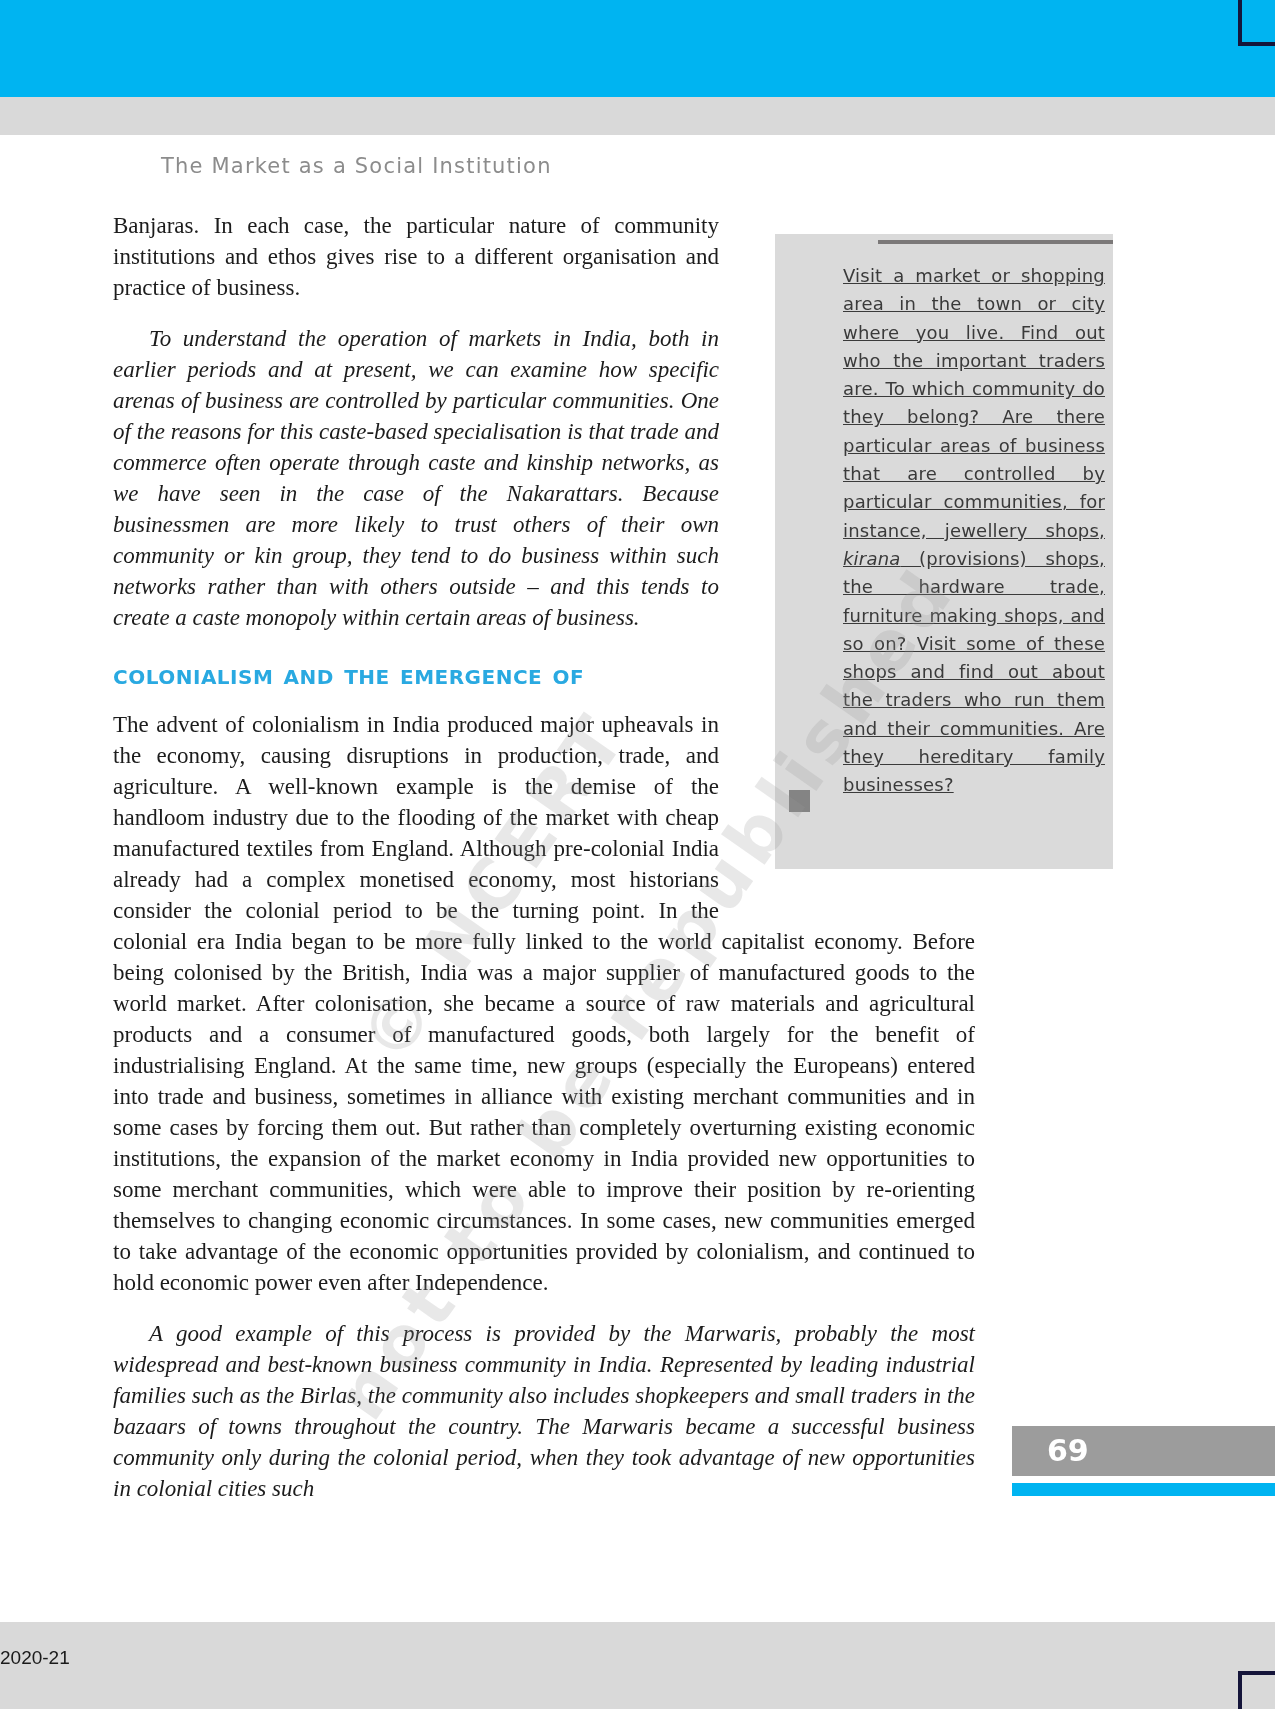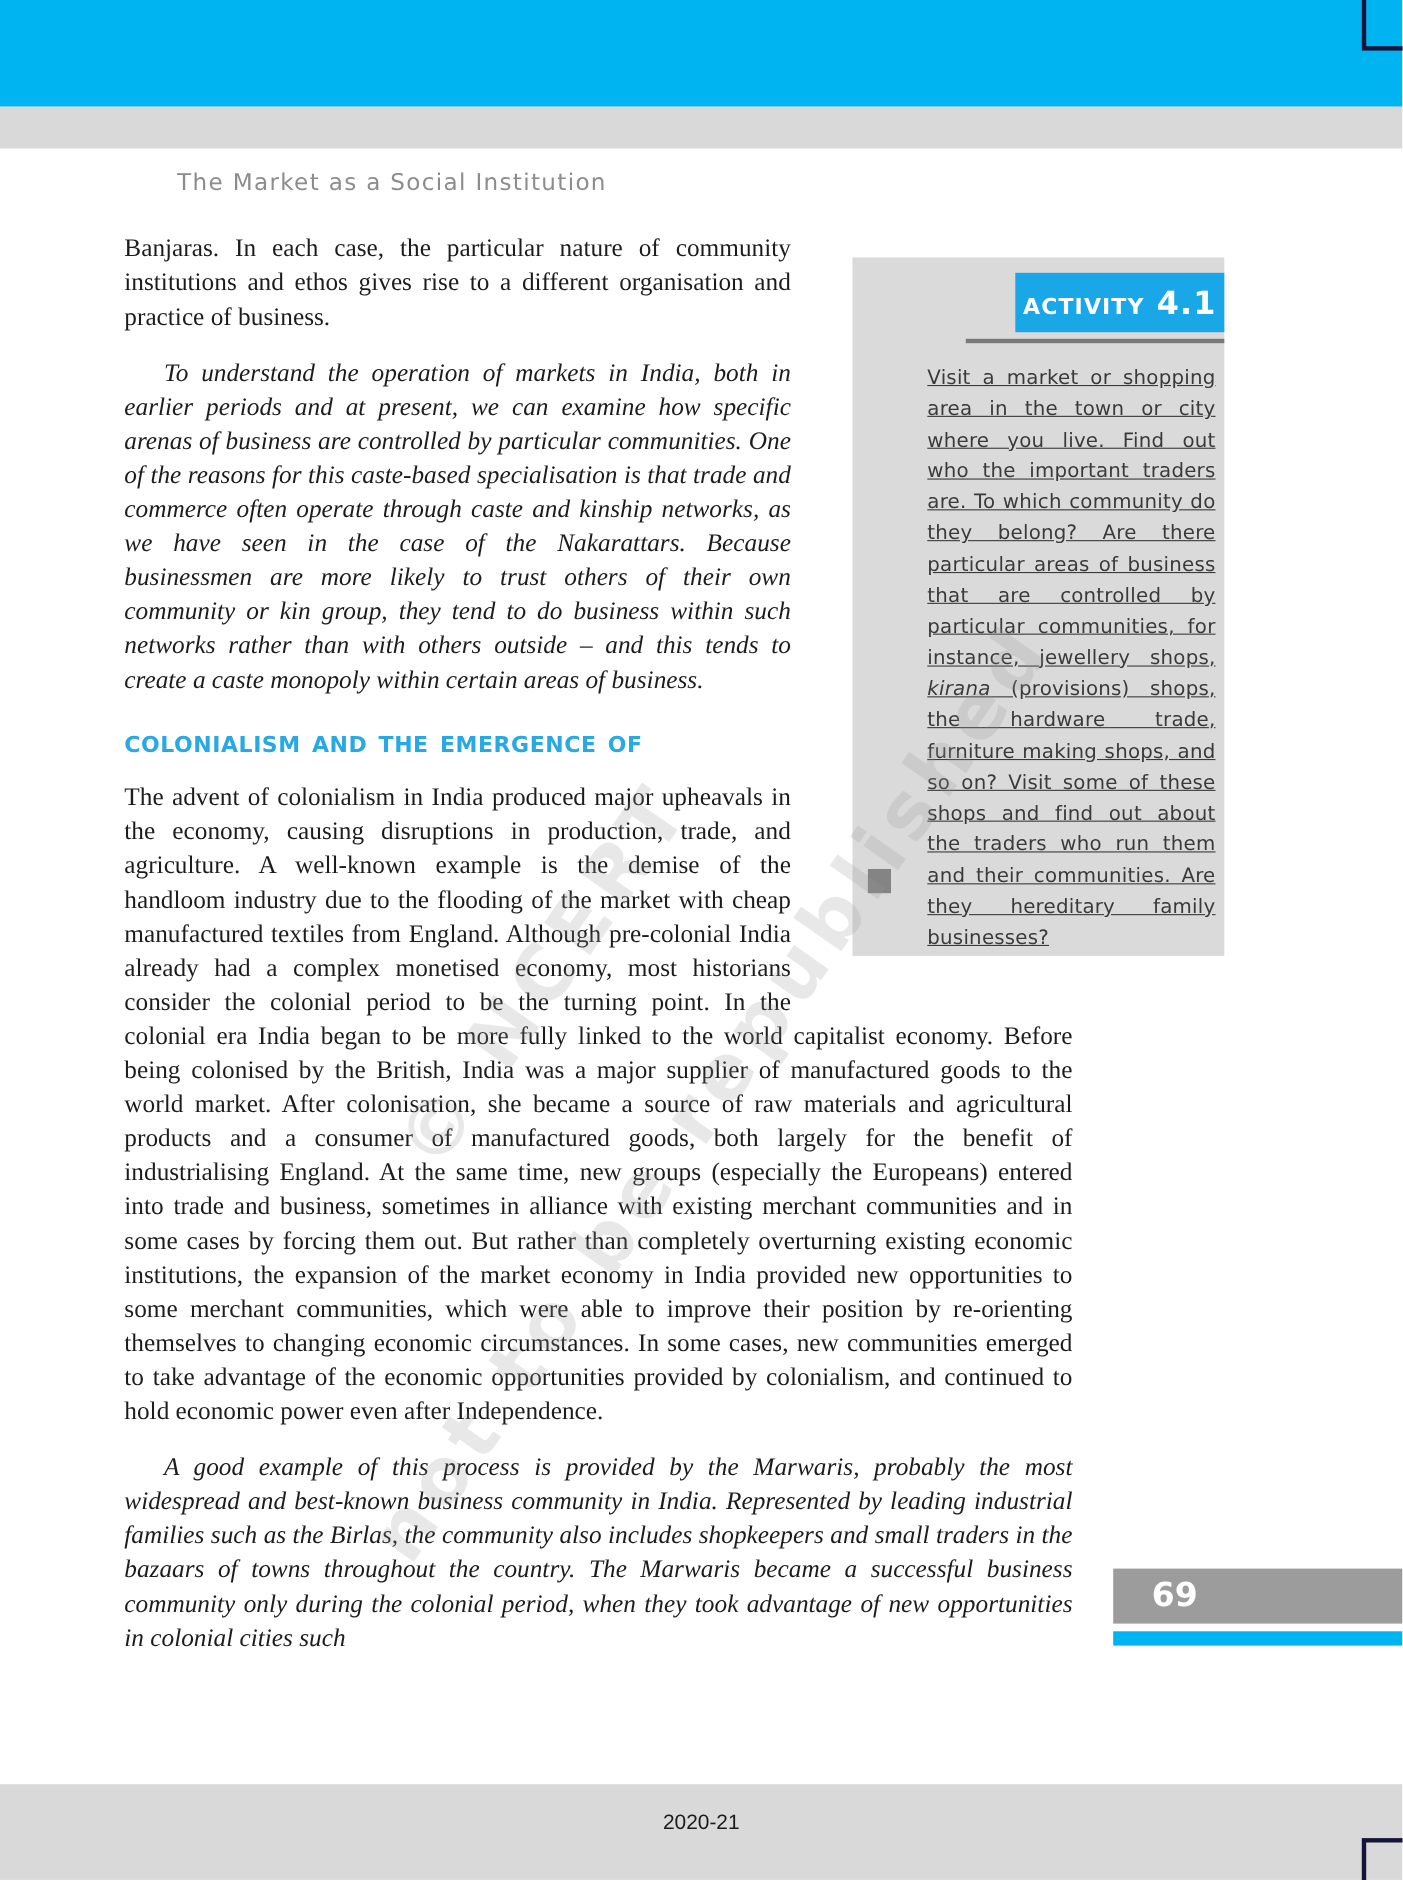--- a/index.html
+++ b/index.html
@@ -57,21 +57,21 @@
   .page-badge{
     position:absolute;left:1012px;top:1426px;width:263px;height:50px;background:#9c9c9c;
     color:#ffffff;font-family:"DejaVu Sans",sans-serif;font-weight:bold;font-size:30px;
     line-height:50px;padding-left:0;
   }
   .page-badge span{margin-left:35px;}
   .badge-strip{position:absolute;left:1012px;top:1483px;width:263px;height:13px;background:#00b4f1;}
   
   .footer-band{
     position:absolute;left:0;top:1622px;width:1275px;height:87px;background:#d9d9d9;
-    text-align:center;
+    text-align:left;
   }
   .footer-text{
     display:inline-block;margin-top:25px;
     font-family:"Liberation Sans",sans-serif;font-size:19px;color:#1a1a1a;
   }
   
   .watermark{
     position:absolute;left:120px;top:560px;width:900px;height:760px;
     display:flex;align-items:center;justify-content:center;
     pointer-events:none;z-index:40;
@@ -89,21 +89,20 @@
 
 <div class="band-cyan"></div>
 <div class="band-gray"></div>
 <div class="corner-box tr"></div>
 
 <div class="running-header">The Market as a Social Institution</div>
 
 <div class="content">
 
   <aside class="activity-panel">
-    <div class="activity-header">Activity 4.1</div>
     <div class="activity-rule"></div>
     <div class="activity-body"><span>Visit a market or shopping area in the town or city where you live. Find out who the important traders are. To which community do they belong? Are there particular areas of business that are controlled by particular communities, for instance, jewellery shops, </span><span class="it">kirana</span><span> (provisions) shops, the hardware trade, furniture making shops, and so on? Visit some of these shops and find out about the traders who run them and their communities. Are they hereditary family businesses?</span></div>
     <div class="activity-square"></div>
   </aside>
 
   <p>Banjaras. In each case, the particular nature of community institutions and ethos gives rise to a different organisation and practice of business.</p>
   <p class="indent">To understand the operation of markets in India, both in earlier periods and at present, we can examine how specific arenas of business are controlled by particular communities. One of the reasons for this caste-based specialisation is that trade and commerce often operate through caste and kinship networks, as we have seen in the case of the Nakarattars. Because businessmen are more likely to trust others of their own community or kin group, they tend to do business within such networks rather than with others outside – and this tends to create a caste monopoly within certain areas of business.</p>
 
   <h2 class="section-heading">
     <span>Colonialism and the Emergence of</span>

